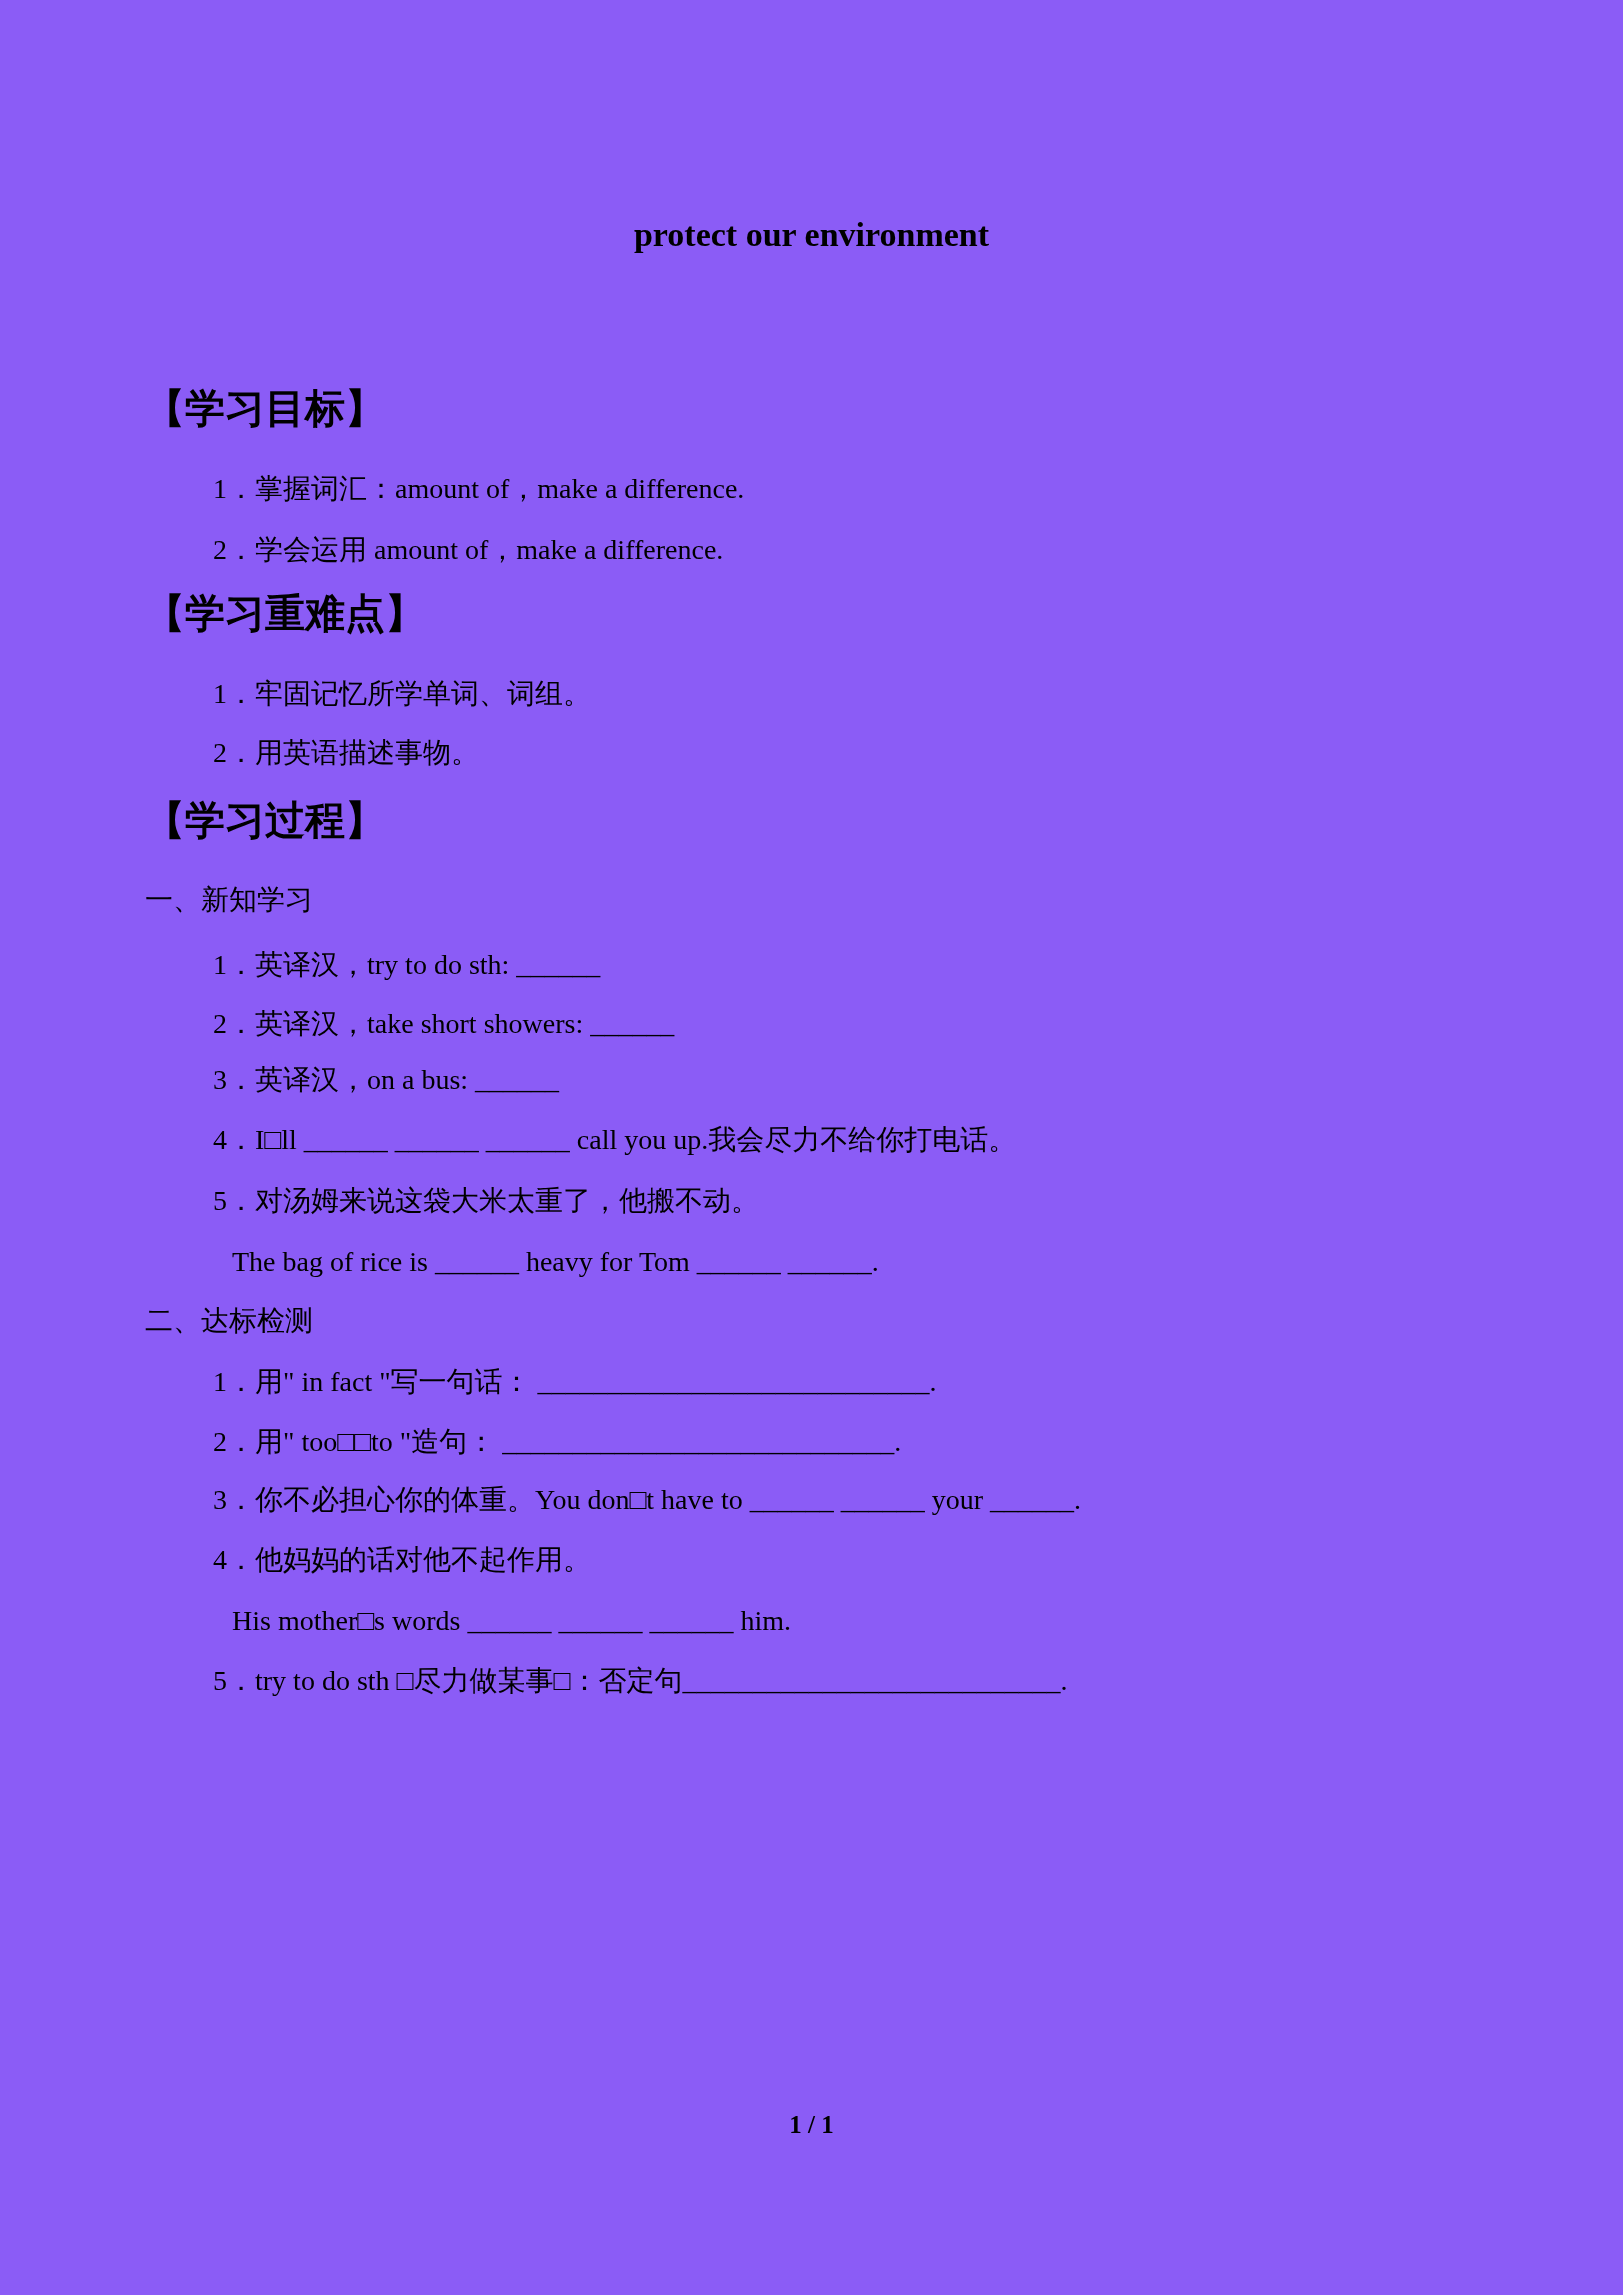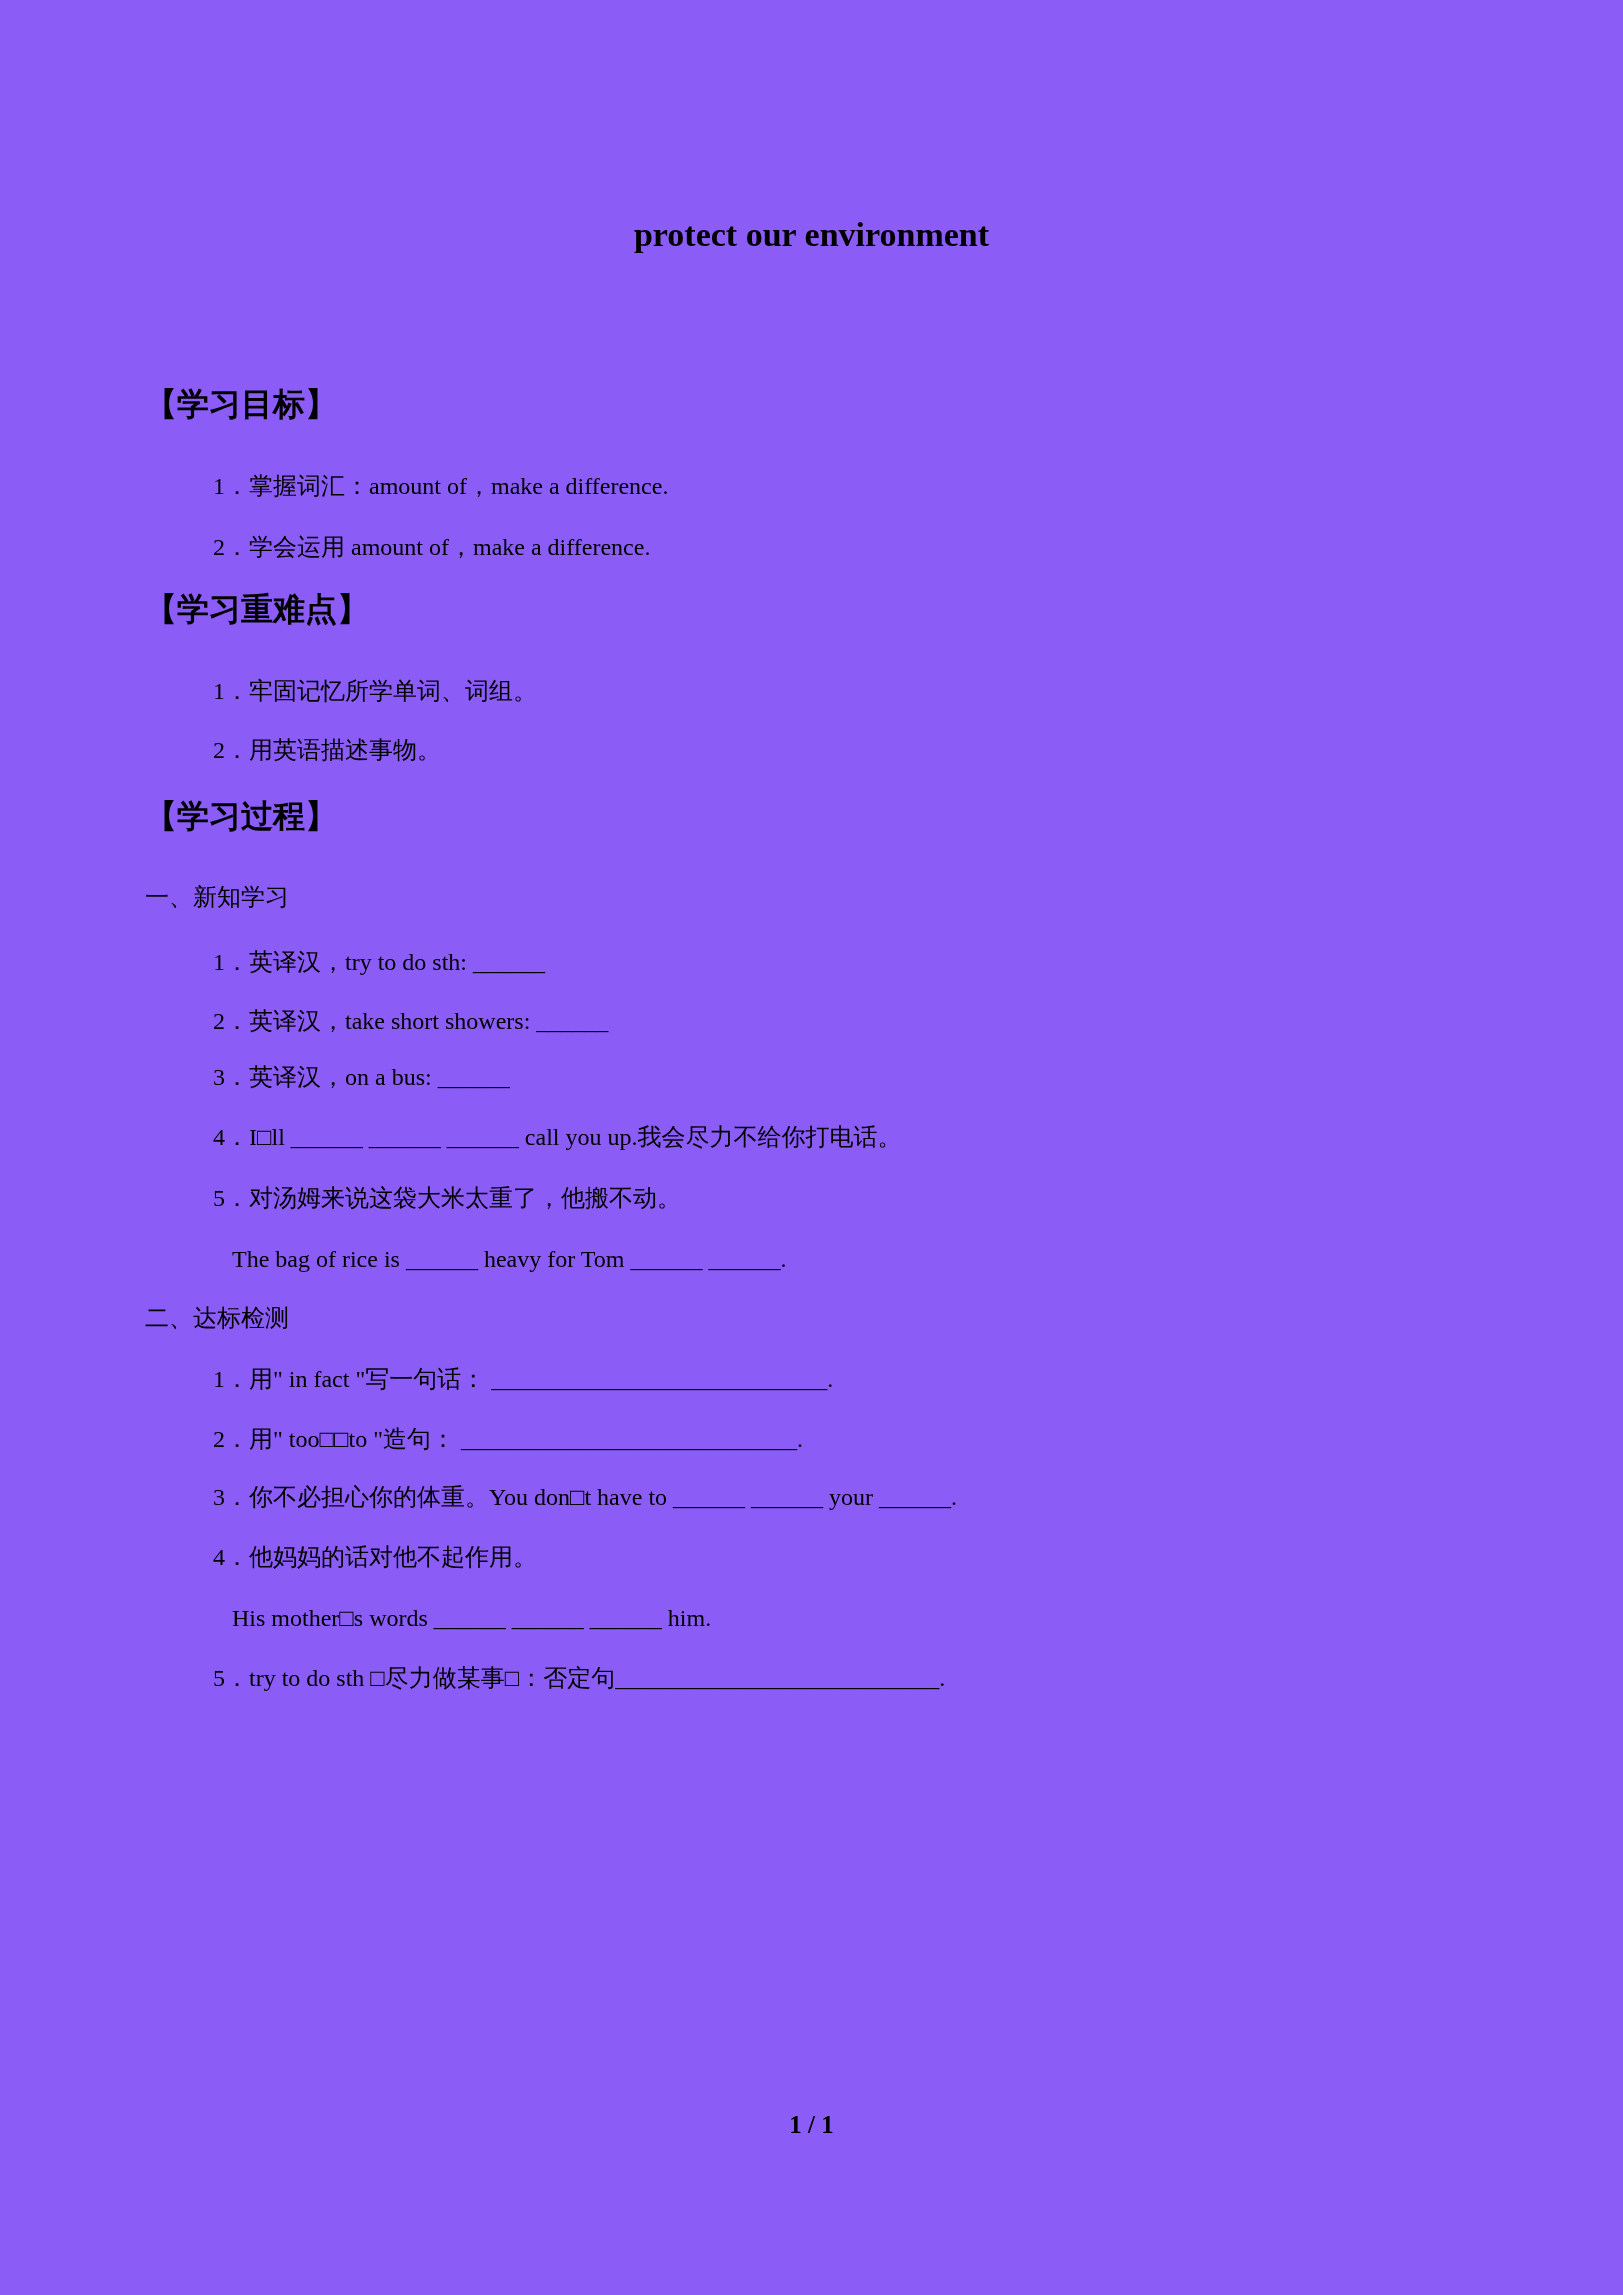--- a/index.html
+++ b/index.html
@@ -12,35 +12,35 @@
     width: 1623px;
     height: 2295px;
     background: #8b5cf6;
     color: #000000;
     font-family: "Liberation Serif", "DejaVu Serif", serif;
     overflow: hidden;
   }
   .line {
     position: absolute;
     white-space: pre;
-    font-size: 24px;
+    font-size: 28px;
     line-height: 1.25;
     color: #000000;
   }
   .title {
     top: 214px;
     left: 0;
     width: 1623px;
     text-align: center;
     font-size: 34px;
     font-weight: 700;
   }
   .heading {
     left: 145px;
-    font-size: 32px;
+    font-size: 40px;
     font-weight: 700;
   }
   .part-heading {
     left: 145px;
   }
   .item {
     left: 213px;
   }
   .followup {
     left: 232px;

